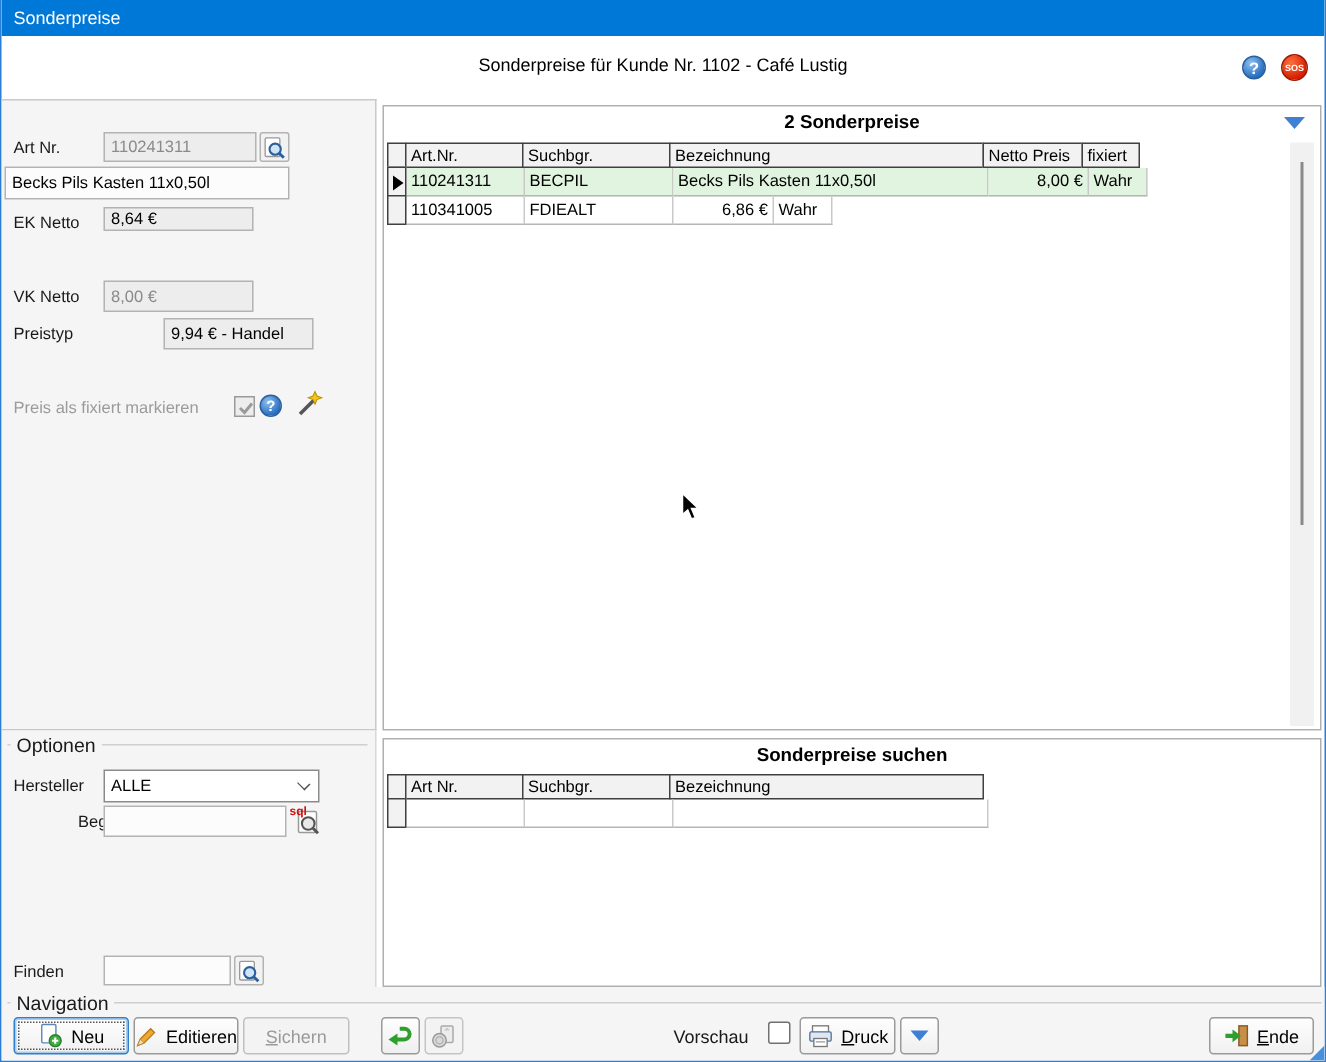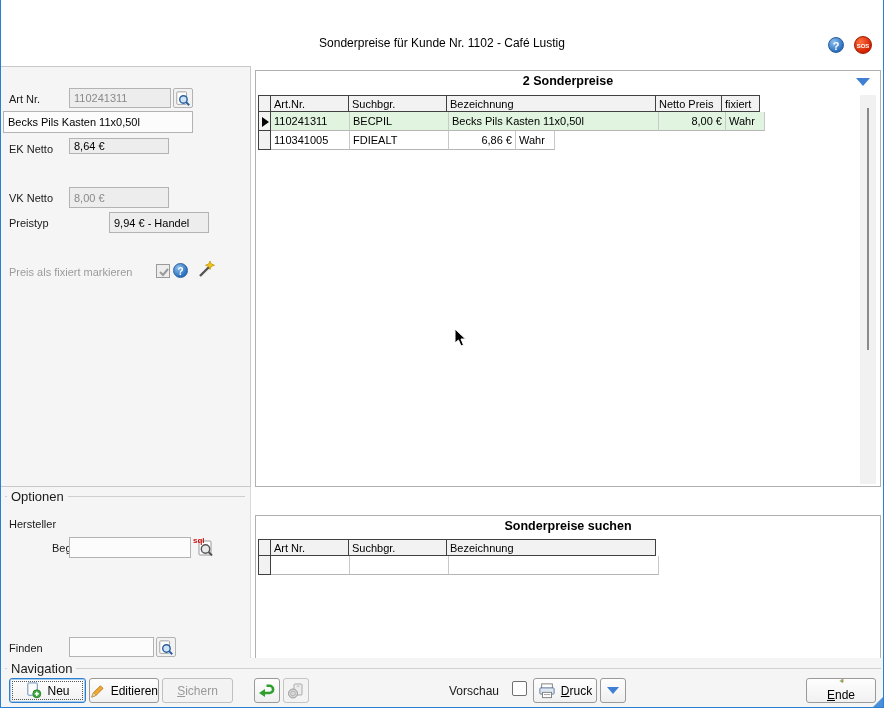--- a/index.html
+++ b/index.html
@@ -64,20 +64,23 @@
   
   .cursor { position:absolute; left:453px; top:328px; }
   
   .grip { position:absolute; right:0; bottom:0; width:0; height:0; border-left:10px solid transparent; border-bottom:10px solid #4a90d9; }
 </style>
 </head>
 <body>
 
 <div id="window">
 
+  <div class="titlebar">
+    <div class="t">Sonderpreise</div>
+  </div>
 
   <div class="header-title">Sonderpreise für Kunde Nr. 1102 - Café Lustig</div>
   <div class="circle-icon help1">?</div>
   <div class="circle-icon sos">SOS</div>
 
   <div class="form-box">
     <div class="lbl" style="left:8px; top:26px;">Art Nr.</div>
     <input class="field dim" style="left: 68px; top: 21px; width: 102px; height: 20px;" value="110241311">
     <div class="iconbtn" style="left:172px; top:21px; width:20px; height:20px;">
       <svg width="16" height="16" viewBox="0 0 18 18">
@@ -105,20 +108,24 @@
         <line x1="3" y1="16" x2="12" y2="7" stroke="#555" stroke-width="2.4"></line>
         <polygon points="13,1 14.3,4 17.5,5.2 14.3,6.4 13,9.5 11.7,6.4 8.5,5.2 11.7,4" fill="#f5c518" stroke="#b89000" stroke-width="0.7"></polygon>
       </svg>
   </div>
 
   <div class="options-box">
     <div class="legend-line" style="left:4px; top:9px; width:240px;"></div>
     <div class="legend-text" style="left:6px; top:2px;">Optionen</div>
 
     <div class="lbl" style="left:8px; top:31px;">Hersteller</div>
+    <div class="selectbox" style="left:68px; top:26px; width:144px; height:22px;">
+      <span>ALLE</span>
+      <span class="chev"></span>
+    </div>
 
     <div class="lbl" style="left:8px; top:55px;padding-left:43px;">Begriff</div>
     <input class="field white" style="left: 68px; top: 50px; width: 122px; height: 21px;" value="">
     <div class="iconbtn" style="left:192px; top:49px; width:21px; height:21px; background:transparent; border:none;">
       <svg width="21" height="21" viewBox="0 0 21 21">
           <rect x="6" y="5" width="12" height="14" rx="1" fill="#fff" stroke="#999"></rect>
           <circle cx="12.5" cy="13" r="4.2" fill="#e9e9e9" stroke="#555" stroke-width="1.4"></circle>
           <line x1="15.5" y1="16" x2="19" y2="19.5" stroke="#555" stroke-width="2"></line>
           <text x="0" y="7" font-size="8" font-weight="bold" fill="#cc1111" font-family="Liberation Sans, sans-serif">sql</text>
         </svg>
@@ -167,21 +174,21 @@
         <div class="td w-4 num">6,86 €</div>
         <div class="td w-5">Wahr</div>
       </div>
     </div>
 
     <div class="vscroll">
       <div class="vthumb"></div>
     </div>
   </div>
 
-  <div class="panel" style="left:254px; top:515px; width:626px; height:166px;">
+  <div class="panel" style="left:254px; top:492px; width:626px; height:166px;">
     <div class="panel-title">Sonderpreise suchen</div>
     <div class="grid" style="left:3px; top:23px;">
       <div class="thead">
         <div class="th sel w-s"></div>
         <div class="th w-1">Art Nr.</div>
         <div class="th w-2">Suchbgr.</div>
         <div class="th w-3">Bezeichnung</div>
       </div>
       <div class="trow">
         <div class="td sel w-s"></div>
@@ -243,21 +250,21 @@
           <rect x="2" y="5.5" width="16" height="7" rx="1" fill="#dfe8f2" stroke="#55709a"></rect>
           <rect x="5" y="10.5" width="10" height="6" fill="#fff" stroke="#777"></rect>
           <line x1="6.5" y1="13" x2="13.5" y2="13" stroke="#999"></line>
         </svg>
       <span><span class="u">D</span><span>ruck</span></span>
     </div>
     <div class="sqbtn" style="left:599px; top:20px;">
       <div class="tri-down" style="border-left-width:6px; border-right-width:6px; border-top-width:7px;"></div>
     </div>
 
-    <div class="btn" style="left:805px; top:20px; width:70px;flex-direction:column;">
+    <div class="btn" style="left:805px; top:20px; width:70px;">
       <svg width="17" height="17" viewBox="0 0 18 18">
           <rect x="10.5" y="2" width="6" height="14" fill="#c88f4a" stroke="#8a5a20"></rect>
           <line x1="1" y1="9" x2="7" y2="9" stroke="#2e9e2e" stroke-width="3"></line>
           <polygon points="6,4.5 12,9 6,13.5" fill="#2e9e2e"></polygon>
         </svg>
       <span><span class="u">E</span><span>nde</span></span>
     </div>
   </div>
 
   <svg class="cursor" width="14" height="20" viewBox="0 0 14 20">

